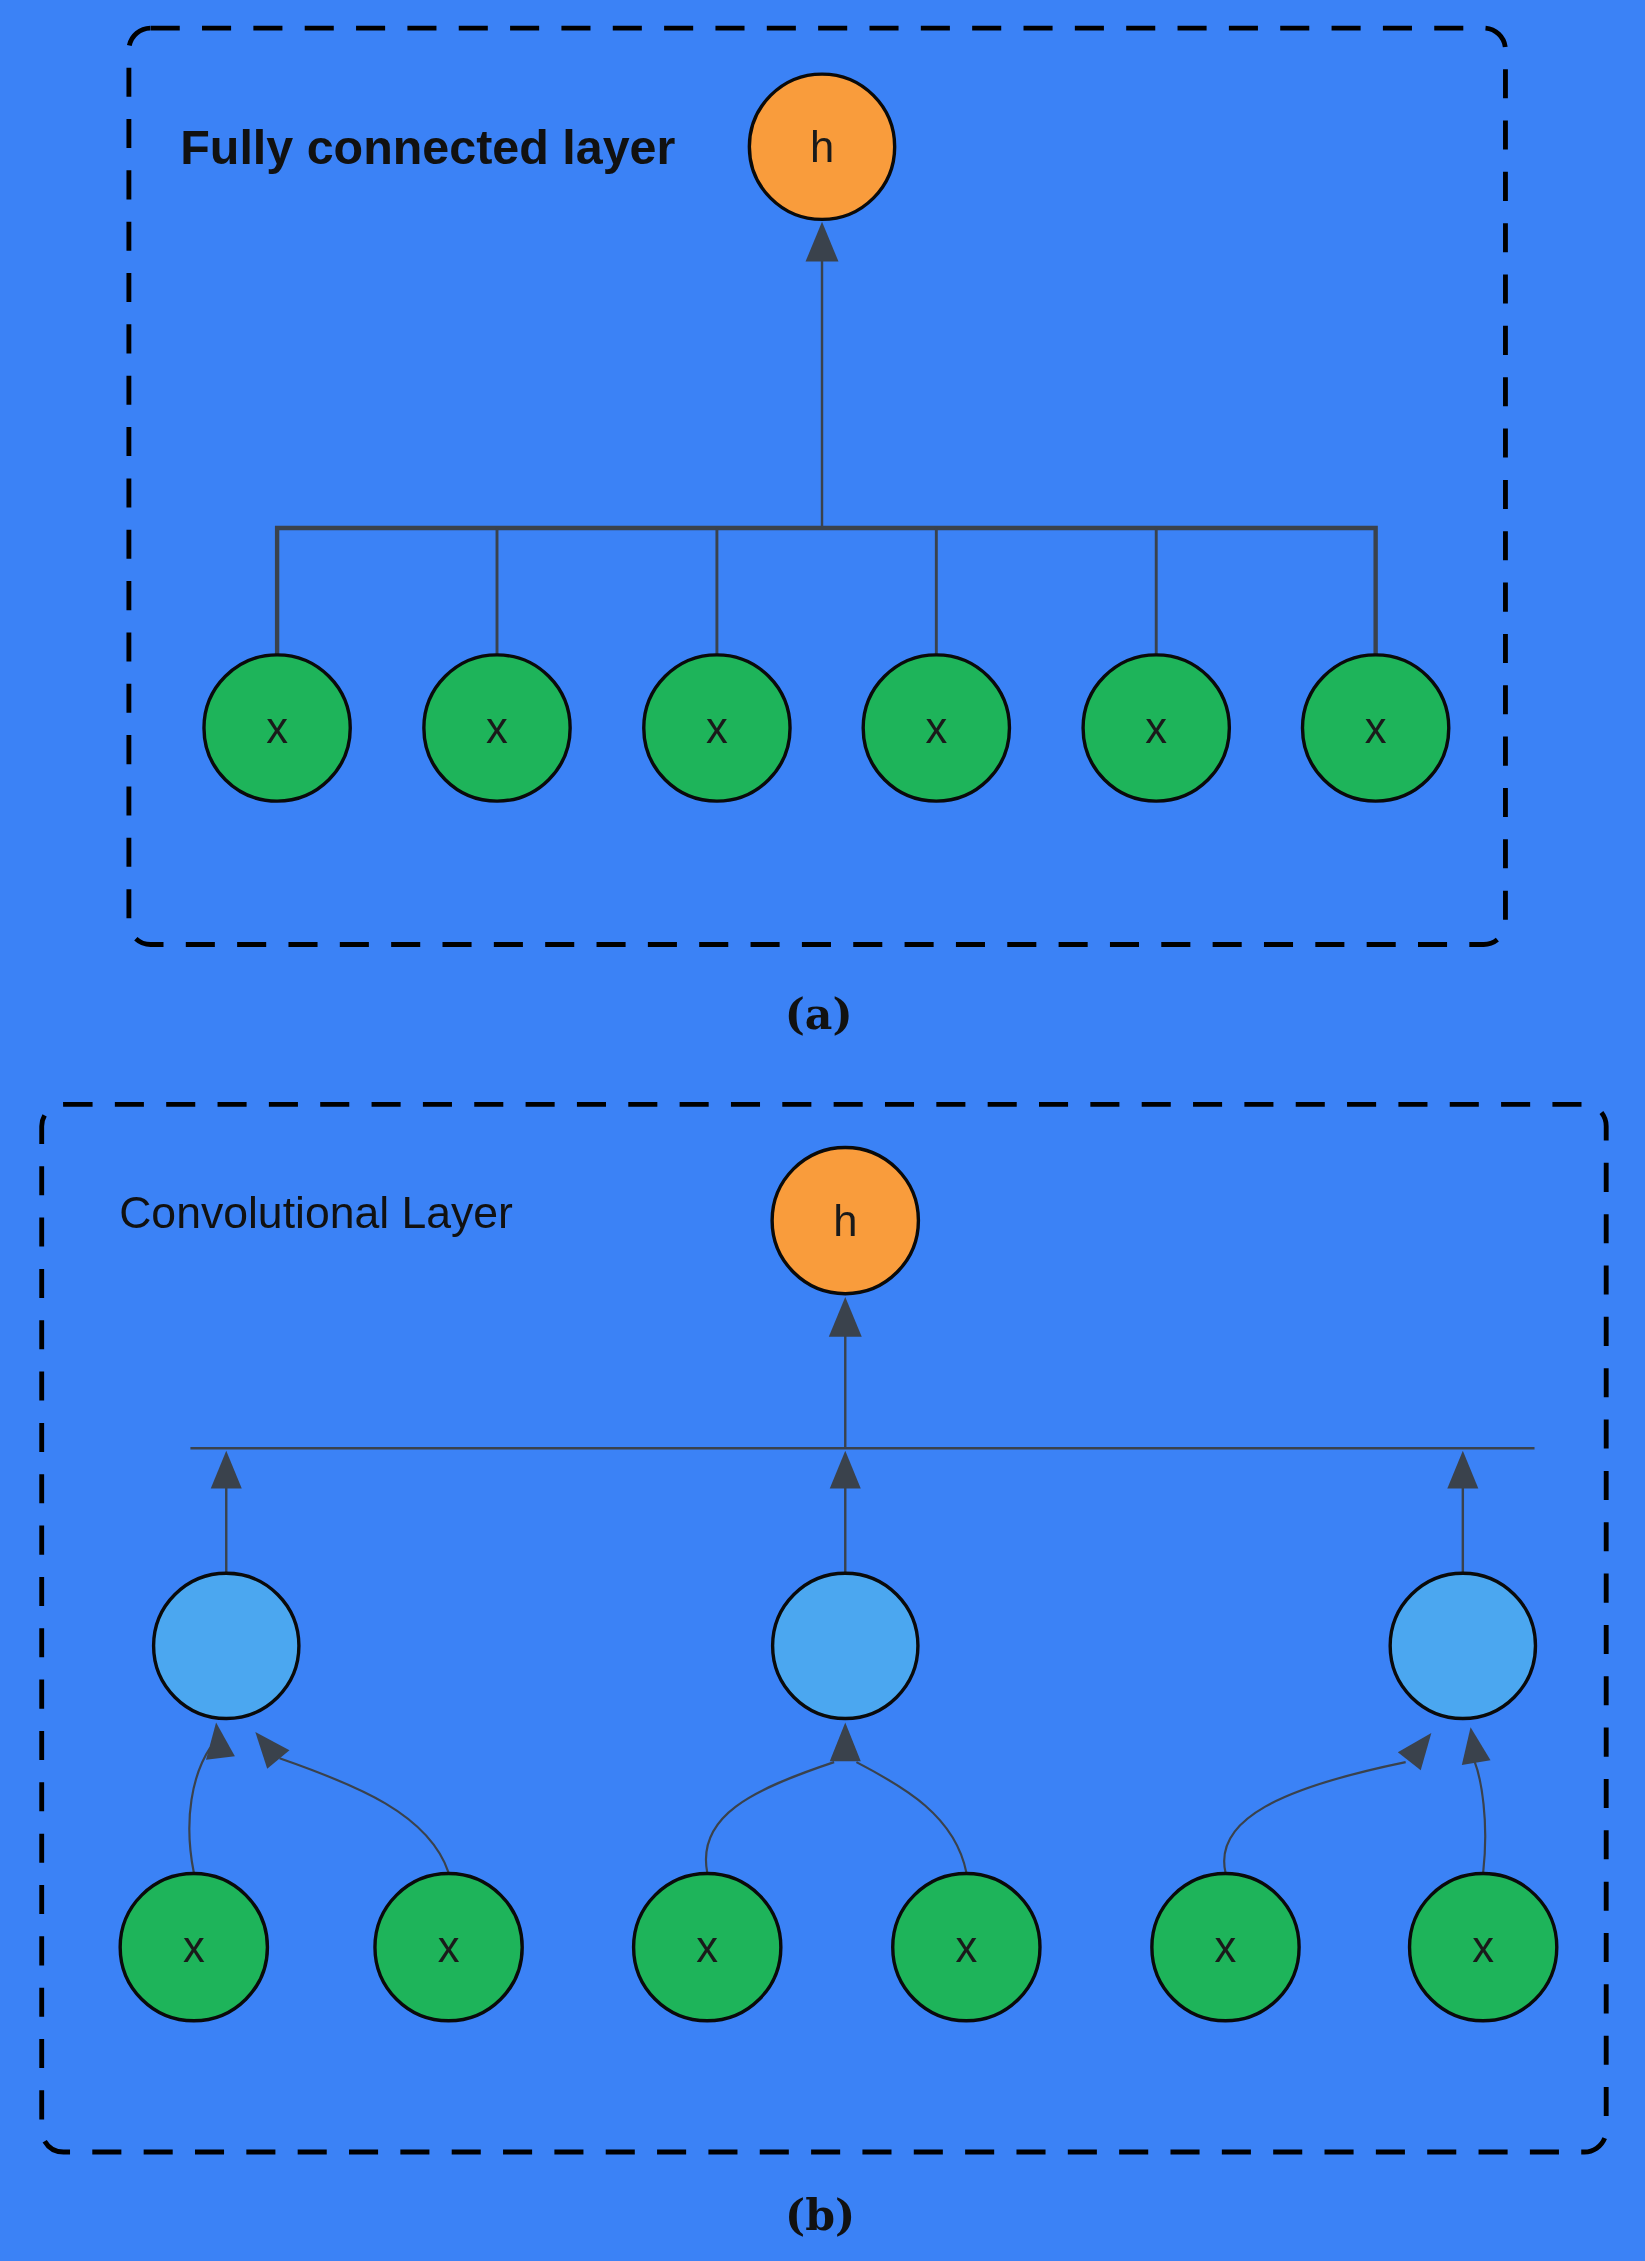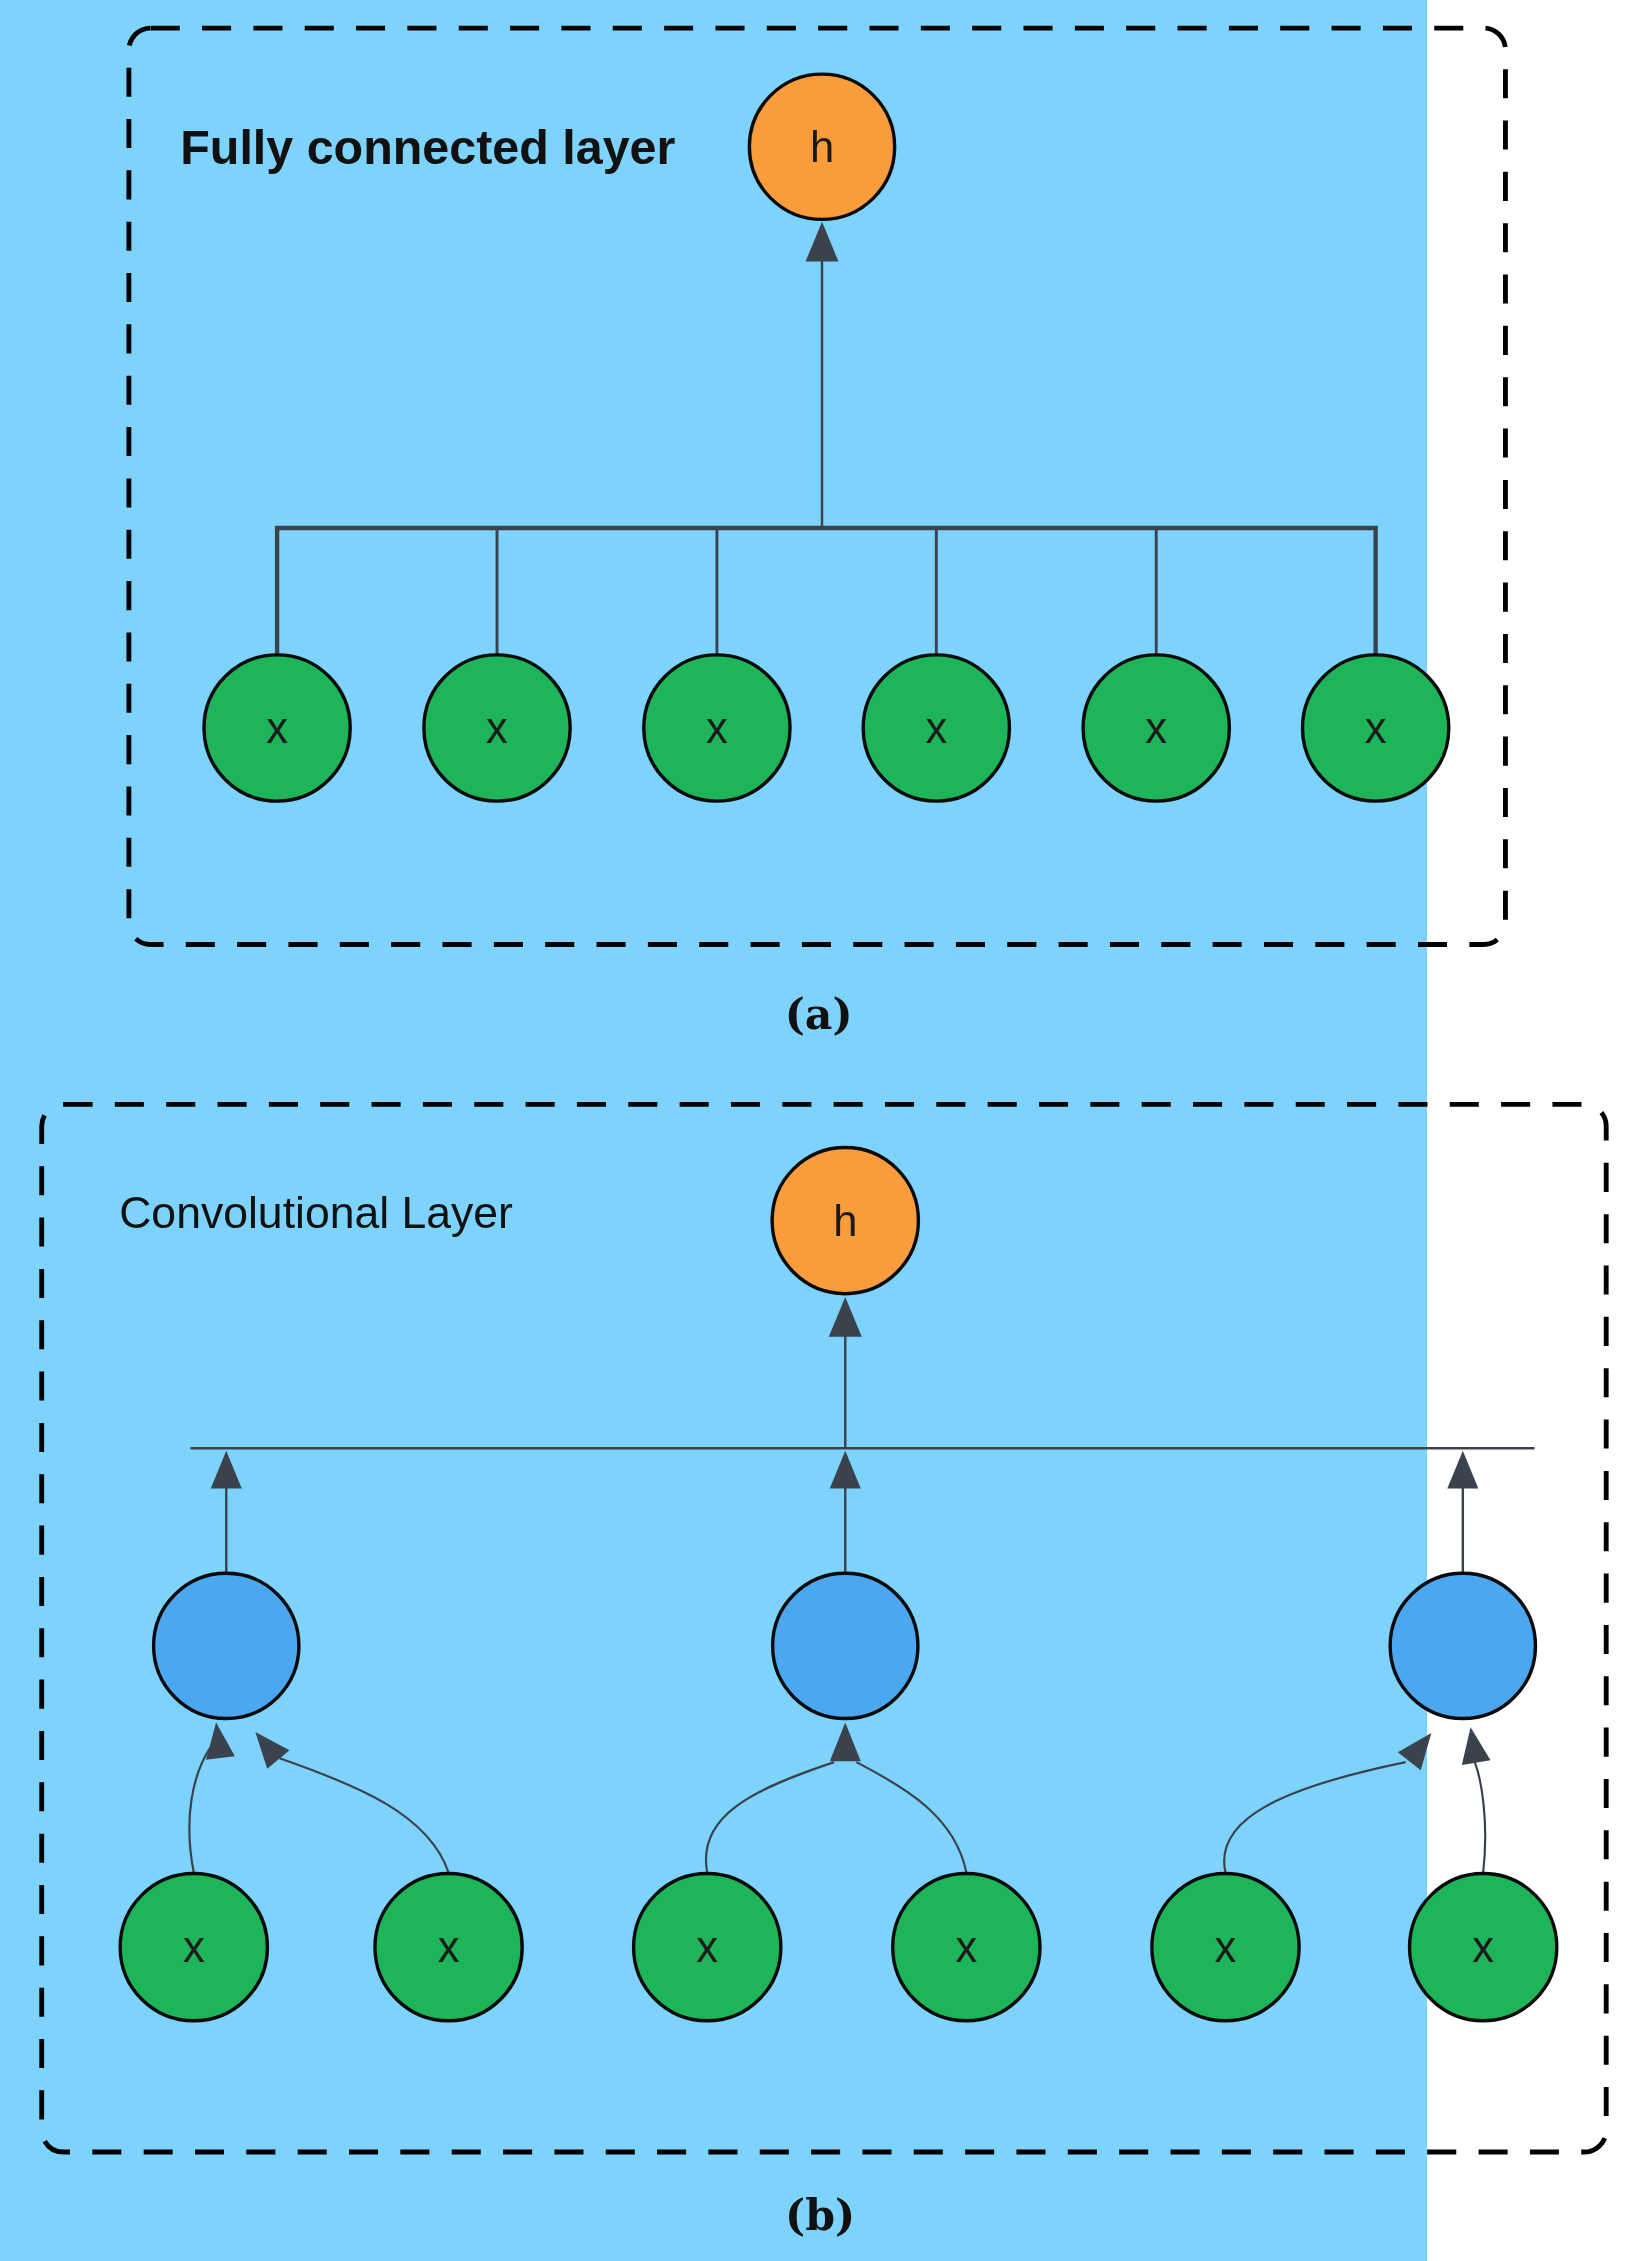--- a/index.html
+++ b/index.html
@@ -1,16 +1,16 @@
 <!DOCTYPE html>
 <html style="font-size:7.8px"><head>
 <meta charset="utf-8">
 <style>
   html,body{margin:0;padding:0;background:#ffffff;}
-  .page{width:1427px;height:2261px;position:relative;background:#7dd3fc;}
+  .page{width:1645px;height:2261px;position:relative;background:#3b82f6;}
   svg{display:block;}
   .title-a{font:700 100px "Liberation Sans", sans-serif;}
   .title-b{font:400 92px "Liberation Sans", sans-serif;}
   .node-label{font:400 90px "Liberation Sans", sans-serif;}
   .caption{font:700 88px "DejaVu Serif", serif;}
   text{user-select:none;}
 </style>
 </head>
 <body>
 

